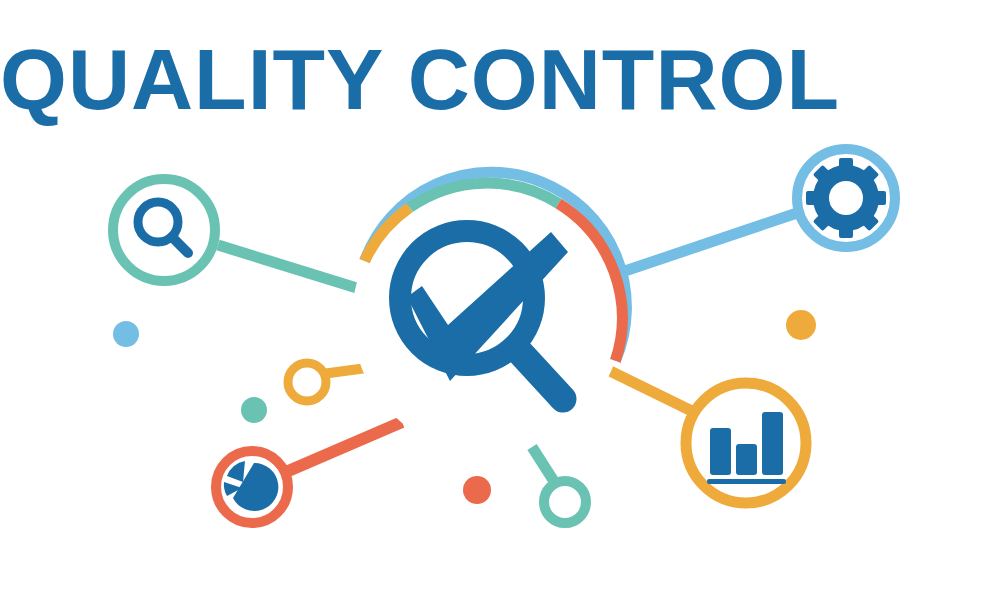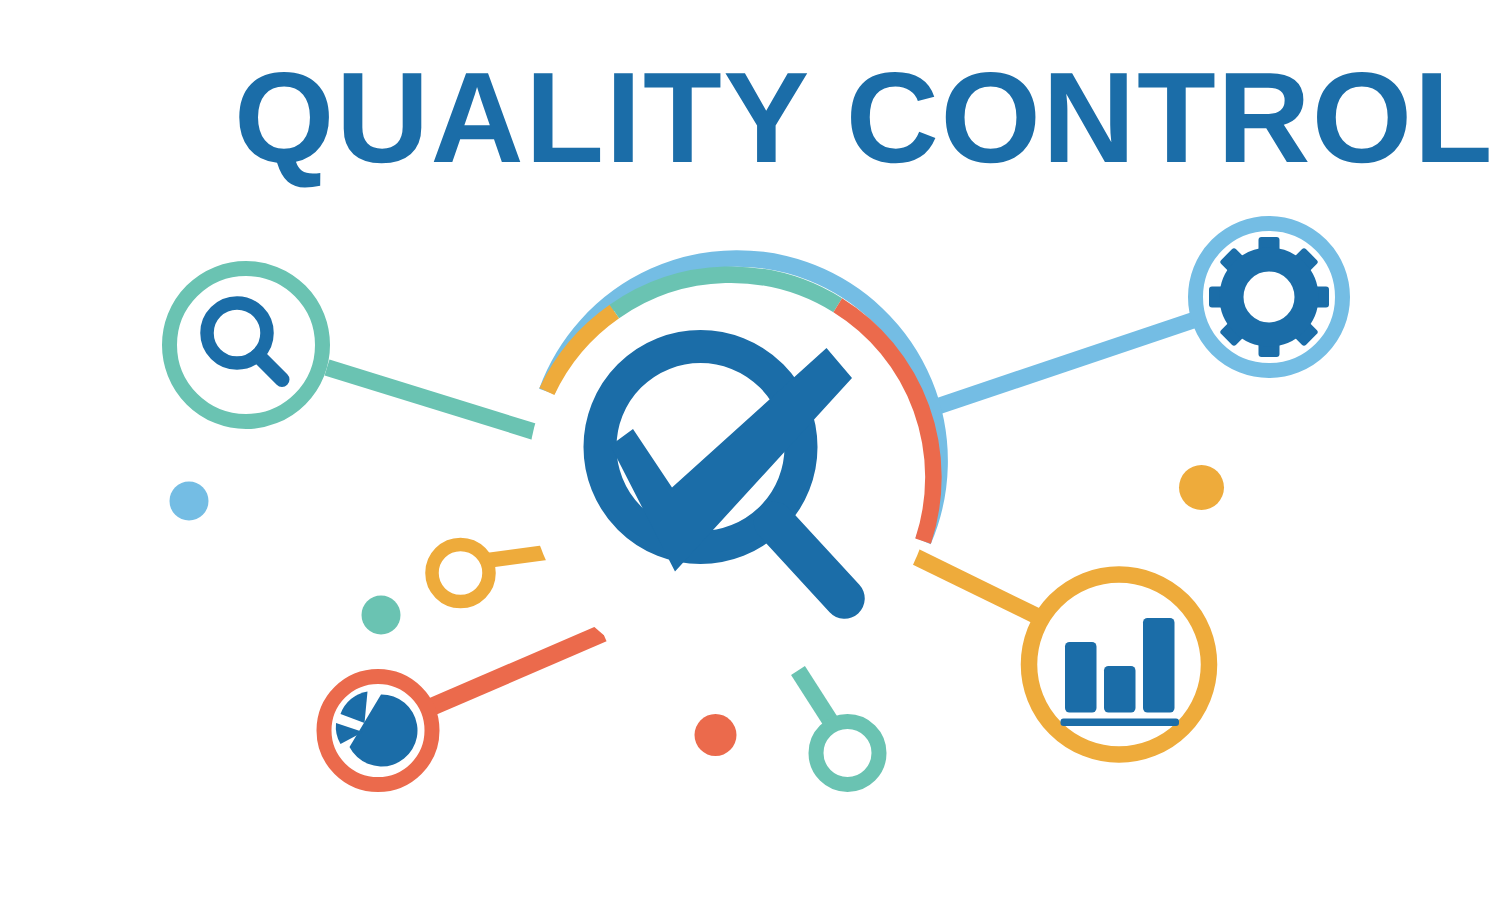--- a/index.html
+++ b/index.html
@@ -16,21 +16,21 @@
     width: 996px;
     height: 598px;
     background: #ffffff;
     overflow: hidden;
   }
   #title {
     position: absolute;
     left: 0;
     top: 36px;
     width: 996px;
-    text-align: right;
+    text-align: left;
     font-family: "Liberation Sans", sans-serif;
     font-weight: bold;
     font-size: 86px;
     line-height: 1;
     letter-spacing: 1px;
     color: #1b6da8;
     white-space: nowrap;
     user-select: none;
   }
   #graphic {

